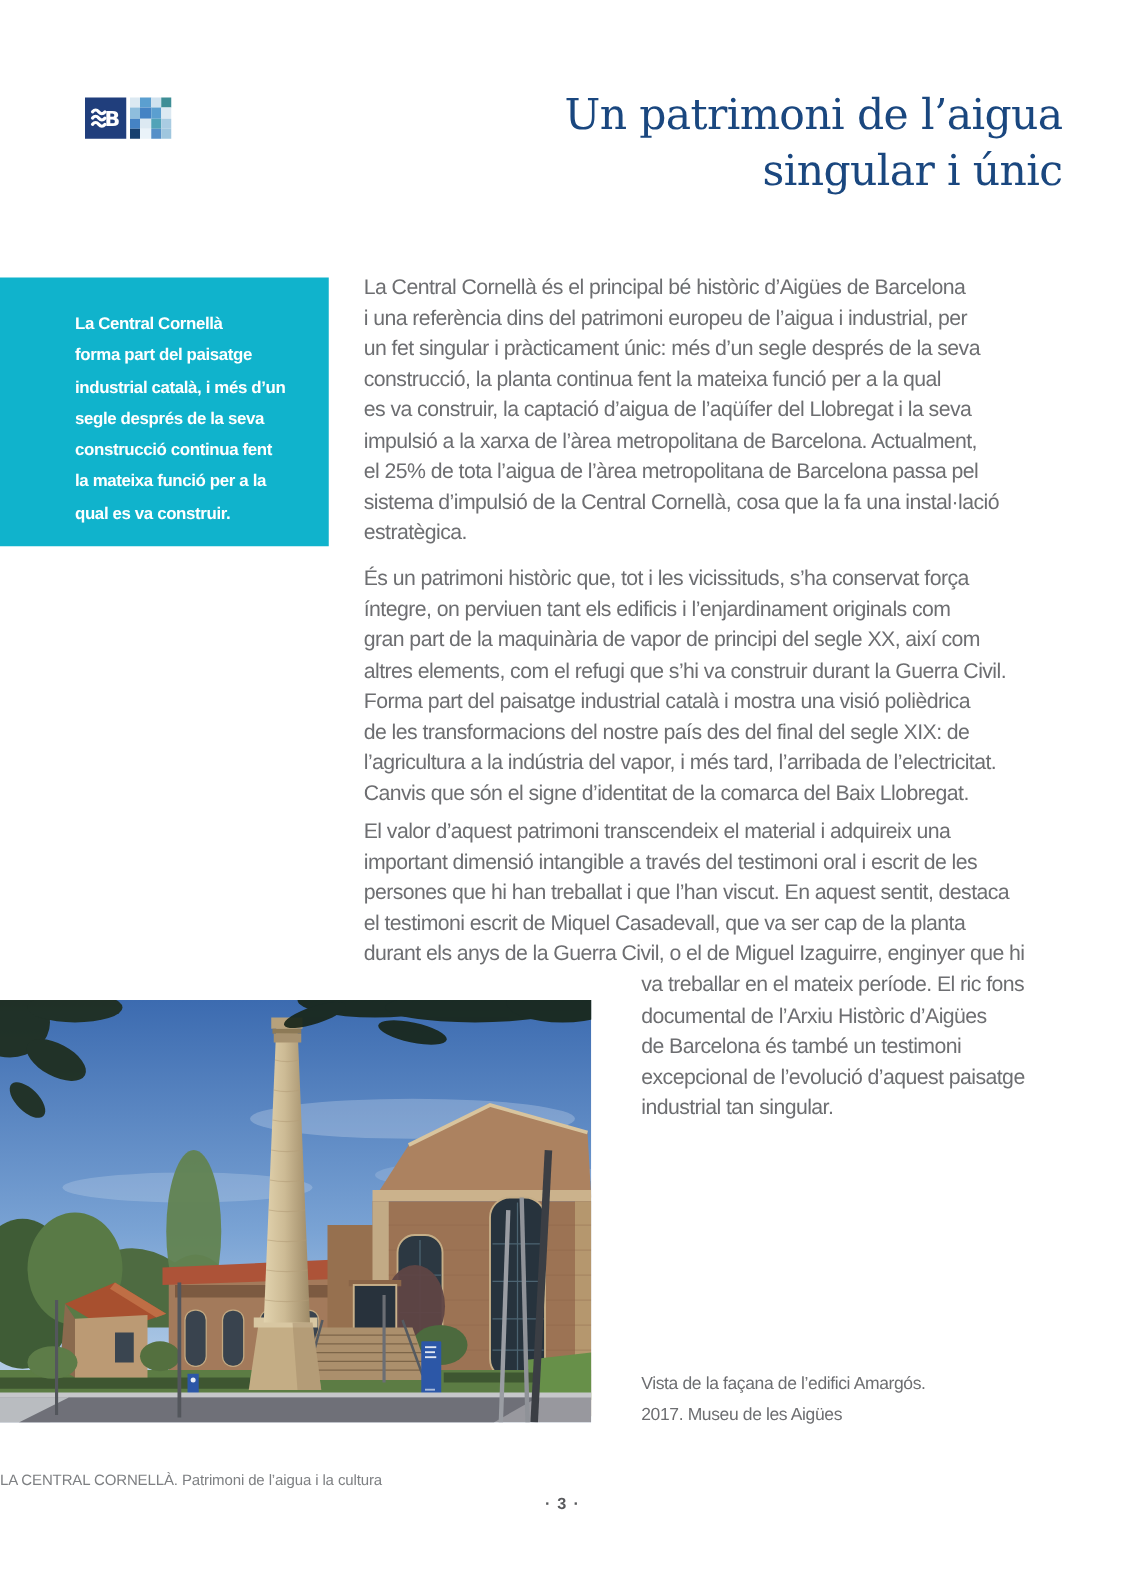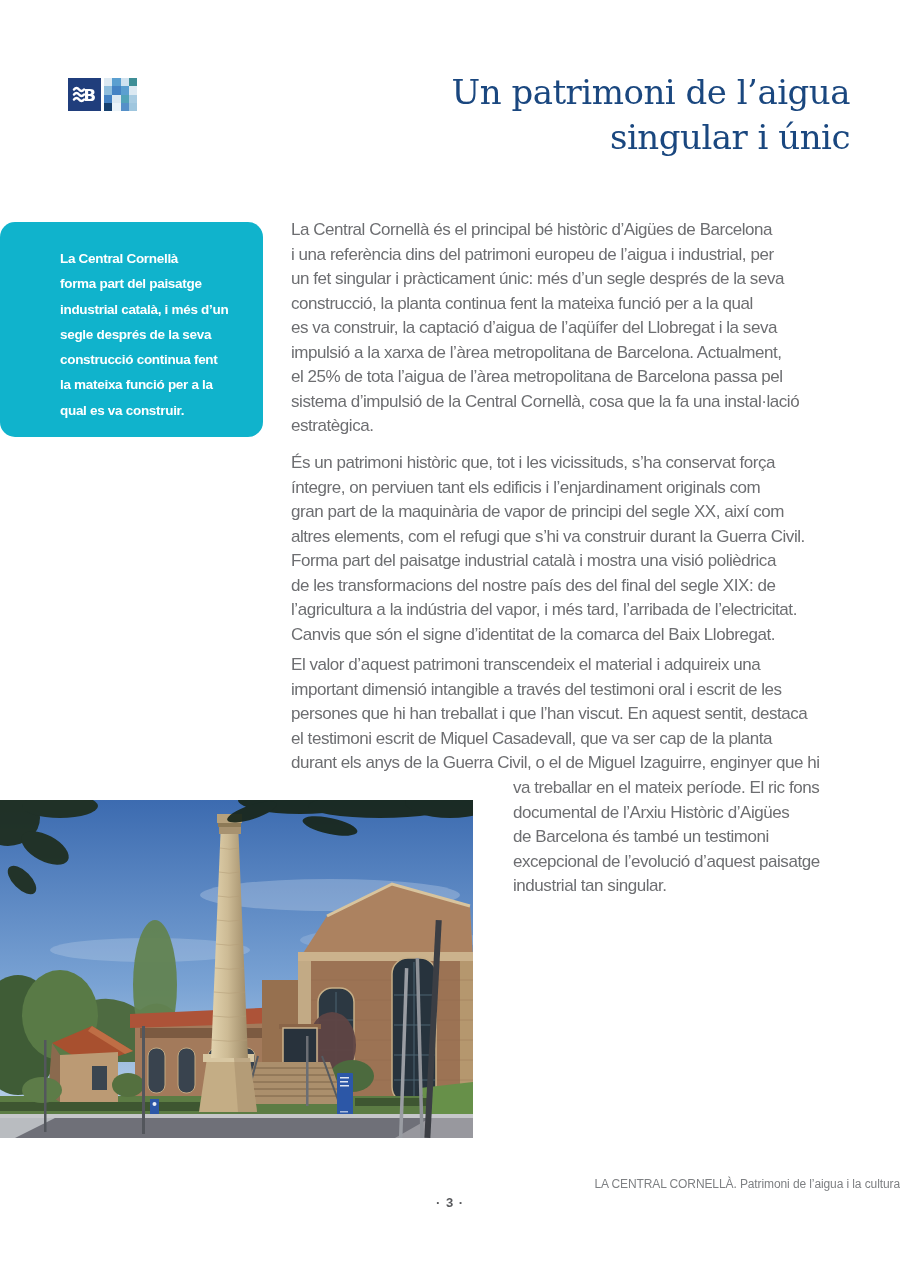--- a/index.html
+++ b/index.html
@@ -22,21 +22,21 @@
     grid-template-columns:repeat(4,1fr); grid-template-rows:repeat(4,1fr); }
   
   .title {
     position:absolute; left:290px; top:70px; width:560px;
     font-family:"DejaVu Serif", serif;
     font-size:34px; line-height:45px; letter-spacing:-0.5px;
     color:var(--title-blue); white-space:pre-line;text-align:right;
   }
   
   .quote-box { position:absolute; left:0; top:222px; width:263px; height:215px;
-    background:var(--accent-cyan);border-radius:15px; }
+    background:var(--accent-cyan); }
   .quote-text {
     position:absolute; left:60px; top:24px; width:198px;
     color:#ffffff; font-weight:bold; font-size:13.5px; line-height:25.3px;
     letter-spacing:-0.3px; white-space:pre-line;
   }
   
   .para {
     position:absolute; left:291px; width:640px;
     color:var(--body-gray); font-size:17px; line-height:24.5px;
     letter-spacing:-0.45px; white-space:pre-line;
@@ -49,21 +49,21 @@
   .photo { position:absolute; left:0; top:800px; width:473px; height:338px; }
   .photo svg { display:block; width:473px; height:338px; }
   
   .caption {
     position:absolute; left:513px; top:1094px; width:340px;
     color:var(--body-gray); font-size:14px; line-height:25px;
     letter-spacing:-0.3px; white-space:pre-line;
   }
   
   .footer-line {
-    position:absolute; left:0; top:1177px; width:900px; text-align:right;
+    position:absolute; left:0; top:1177px; width:900px; text-align:left;
     color:var(--footer-gray); font-size:12px; letter-spacing:-0.1px;
   }
   .page-num {
     position:absolute; left:0; top:1195px; width:900px; text-align:center;
     color:#58595c; font-size:13px; font-weight:bold; letter-spacing:1px;
   }
 </style>
 </head>
 <body>
 
@@ -302,17 +302,19 @@
       <g fill="#18261a" opacity="0.92">
         <ellipse cx="300" cy="0" rx="62" ry="14"></ellipse>
         <ellipse cx="380" cy="6" rx="72" ry="12"></ellipse>
         <ellipse cx="450" cy="2" rx="45" ry="16"></ellipse>
         <ellipse cx="330" cy="26" rx="28" ry="8" transform="rotate(12 330 26)"></ellipse>
         <ellipse cx="252" cy="12" rx="26" ry="7" transform="rotate(-18 252 12)"></ellipse>
       </g>
     </svg>
   </div>
 
+  <div class="caption">Vista de la façana de l’edifici Amargós.
+2017. Museu de les Aigües</div>
 
   <div class="footer-line">LA CENTRAL CORNELLÀ. Patrimoni de l’aigua i la cultura</div>
   <div class="page-num">· 3 ·</div>
 
 </div>
 
 </body></html>

